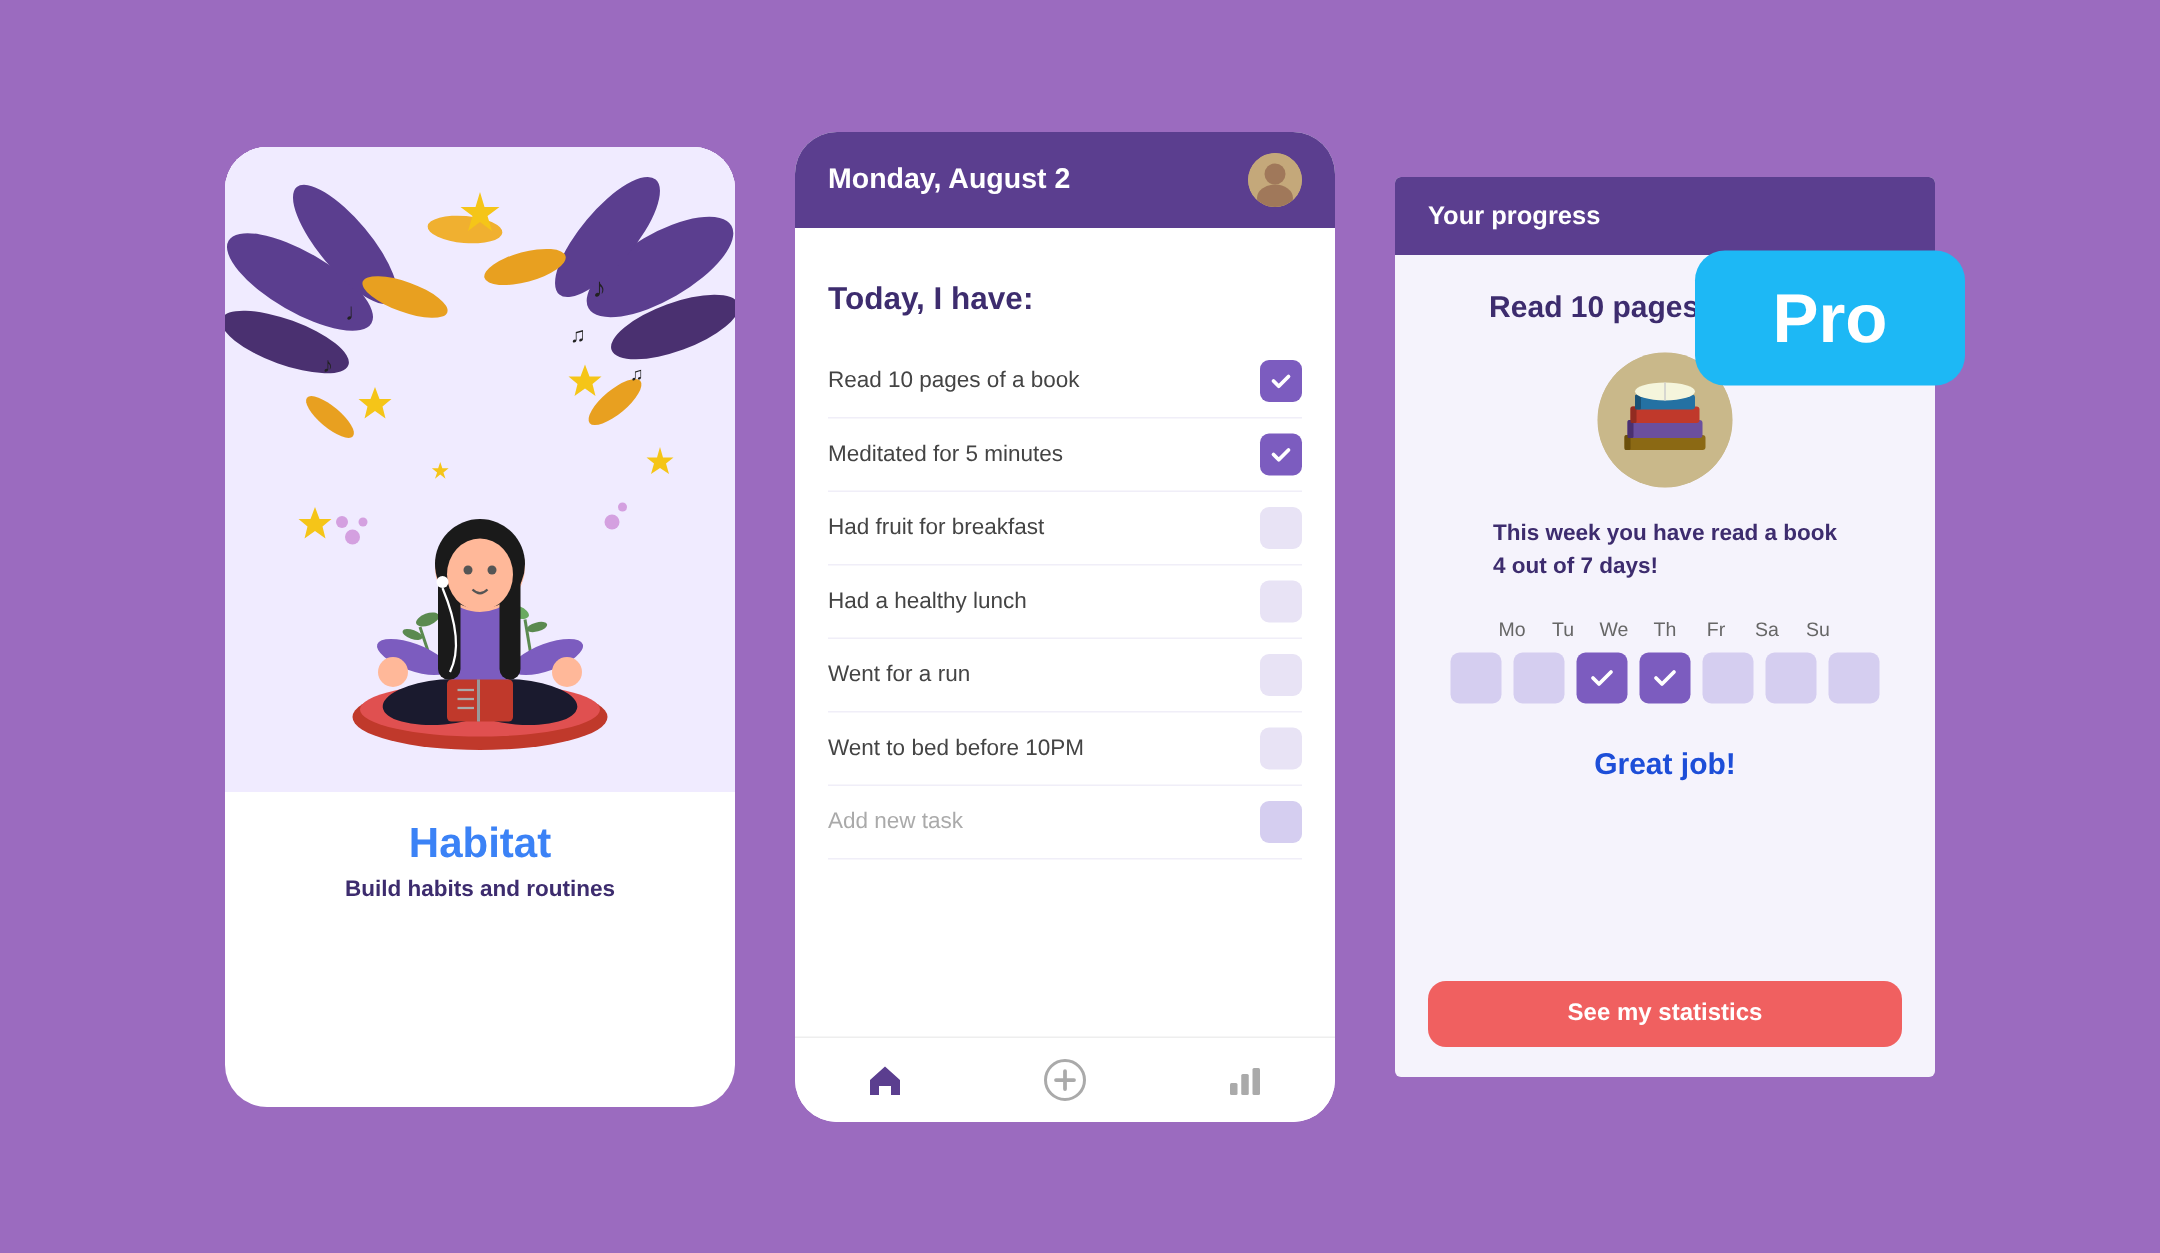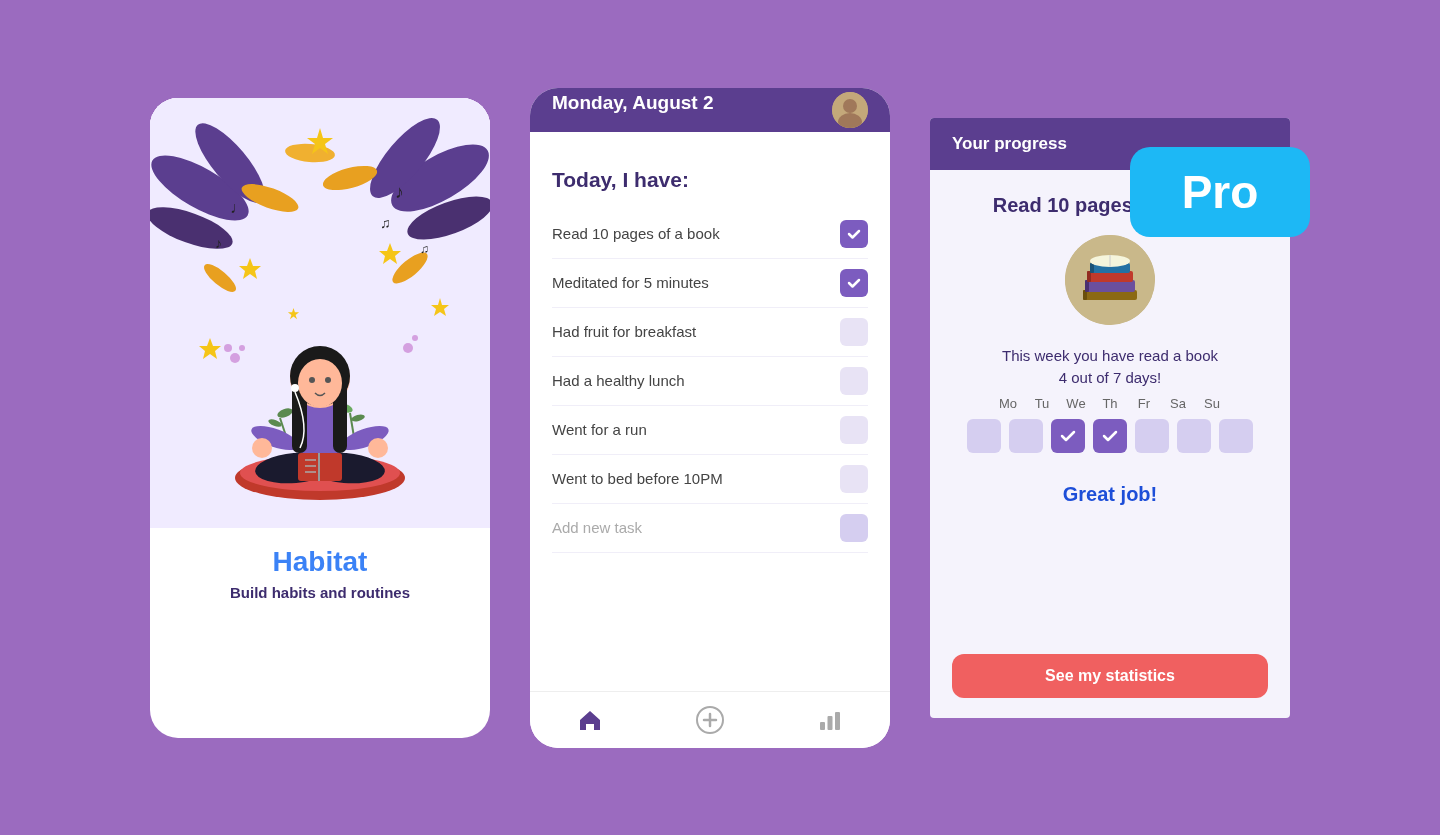--- a/index.html
+++ b/index.html
@@ -67,24 +67,24 @@
       width: 360px;
       height: 660px;
       background: white;
       border-radius: 28px;
       overflow: hidden;
       display: flex;
       flex-direction: column;
     }
     .card-tasks .header {
       background: #5b3e8f;
-      padding: 4px 22px;
+      padding: 14px 22px;
       display: flex;
       justify-content: space-between;
-      align-items: flex-start;
+      align-items: center;
     }
     .card-tasks .header .date {
       color: white;
       font-size: 19px;
       font-weight: 600;
     }
     .avatar-circle {
       width: 36px;
       height: 36px;
       border-radius: 50%;
@@ -194,25 +194,25 @@
       border-radius: 50%;
       background: #c9b88a;
       display: flex;
       align-items: center;
       justify-content: center;
       overflow: hidden;
       margin-bottom: 20px;
     }
     .prog-description {
       font-size: 15px;
-      font-weight: 400;
+      font-weight: 700;
       color: #3d2c6e;
-      text-align: center;
+      text-align: left;
       line-height: 1.5;
-      margin-bottom: 6px;
+      margin-bottom: 22px;
     }
     .days-grid {
       display: flex;
       flex-direction: column;
       align-items: center;
       width: 100%;
       margin-bottom: 20px;
     }
     .days-labels {
       display: flex;
@@ -257,21 +257,21 @@
       color: white;
       font-size: 16px;
       font-weight: 700;
       cursor: pointer;
       margin-top: auto;
     }
 
     
     .pro-badge {
       position: absolute;
-      top: 29px;
+      top: 49px;
       right: -20px;
       width: 180px;
       height: 90px;
       background: #1db8f5;
       border-radius: 20px;
       display: flex;
       align-items: center;
       justify-content: center;
       z-index: 10;
     }

